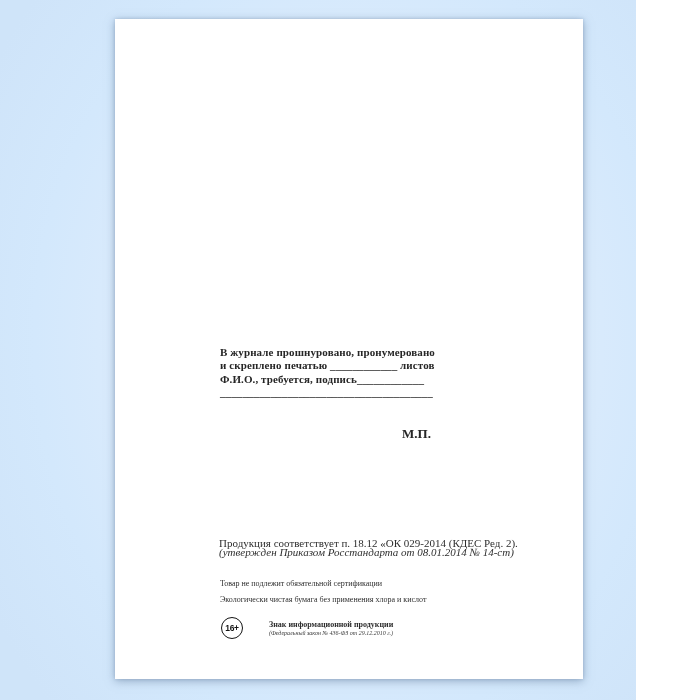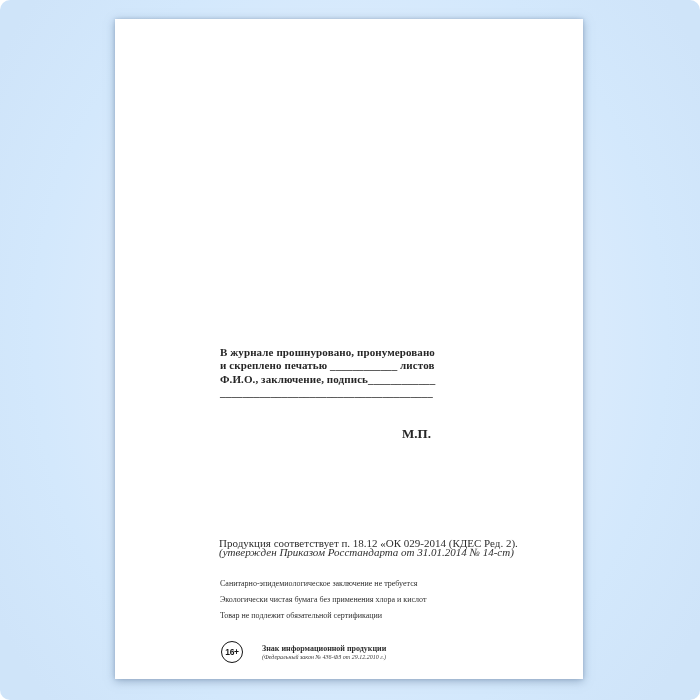--- a/index.html
+++ b/index.html
@@ -5,25 +5,24 @@
   html, body {
     margin: 0;
     padding: 0;
     width: 700px;
     height: 700px;
     overflow: hidden;
     font-family: "Liberation Serif", serif;
   }
   .backdrop {
     position: relative;
-    width: 700px;
+    width: 636px;
     height: 700px;
     background: radial-gradient(ellipse 420px 520px at 350px 340px,
                 #ecf5fe 0%, #ddecfc 45%, #d3e8fc 75%, #cfe4f9 100%);
-    border-radius: 10px;
   }
   .page {
     position: absolute;
     left: 115px;
     top: 19px;
     width: 468px;
     height: 660px;
     background: #ffffff;
     box-shadow: 0 2px 9px rgba(96, 122, 155, 0.55), 0 0 3px rgba(96, 122, 155, 0.30);
   }
@@ -62,43 +61,42 @@
     left: 105px;
     top: 557px;
     font-size: 8px;
     line-height: 16px;
     color: #2e2e2e;
     white-space: nowrap;
   }
   .age-row {
     position: absolute;
     left: 106px;
-    top: 622px;
+    top: 598px;
     display: flex;
     align-items: flex-start;
-    gap: 8px;
   }
   .age-badge {
     width: 20px;
     height: 20px;
     border: 1.6px solid #141414;
     border-radius: 50%;
     display: flex;
     align-items: center;
     justify-content: center;
     font-family: "Liberation Sans", sans-serif;
     font-weight: bold;
     font-size: 8.5px;
     letter-spacing: -0.3px;
     color: #141414;
     background: #fff;
     flex: 0 0 auto;
   }
   .age-text {
-    margin-left: 11px;
+    margin-left: 26px;
     padding-top: 3px;
     white-space: nowrap;
     color: #2e2e2e;
   }
   .age-title {
     font-size: 8px;
     font-weight: bold;
     line-height: 9px;
   }
   .age-law {
@@ -110,35 +108,34 @@
 </style>
 </head>
 <body>
 
 <div class="backdrop">
   <div class="page">
 
     <div class="sig-block">
       <div class="sig-line">В журнале прошнуровано, пронумеровано</div>
       <div class="sig-line">и скреплено печатью ____________ листов</div>
-      <div class="sig-line">Ф.И.О., заключение, подпись____________</div>
+      <div class="sig-line">Ф.И.О., требуется, подпись____________</div>
       <div class="sig-line">______________________________________</div>
     </div>
 
     <div class="stamp">М.П.</div>
 
     <div class="product-block">
       <div>Продукция соответствует п. 18.12 «ОК 029-2014 (КДЕС Ред. 2).</div>
-      <div class="italic">(утвержден Приказом Росстандарта от 31.01.2014 № 14-ст)</div>
+      <div class="italic">(утвержден Приказом Росстандарта от 08.01.2014 № 14-ст)</div>
     </div>
 
     <div class="compliance-block">
-      <div>Санитарно-эпидемиологическое заключение не требуется</div>
+      <div>Товар не подлежит обязательной сертификации</div>
       <div>Экологически чистая бумага без применения хлора и кислот</div>
-      <div>Товар не подлежит обязательной сертификации</div>
     </div>
 
     <div class="age-row">
       <div class="age-badge">16+</div>
       <div class="age-text">
         <div class="age-title">Знак информационной продукции</div>
         <div class="age-law">(Федеральный закон № 436-ФЗ от 29.12.2010 г.)</div>
       </div>
     </div>
 

